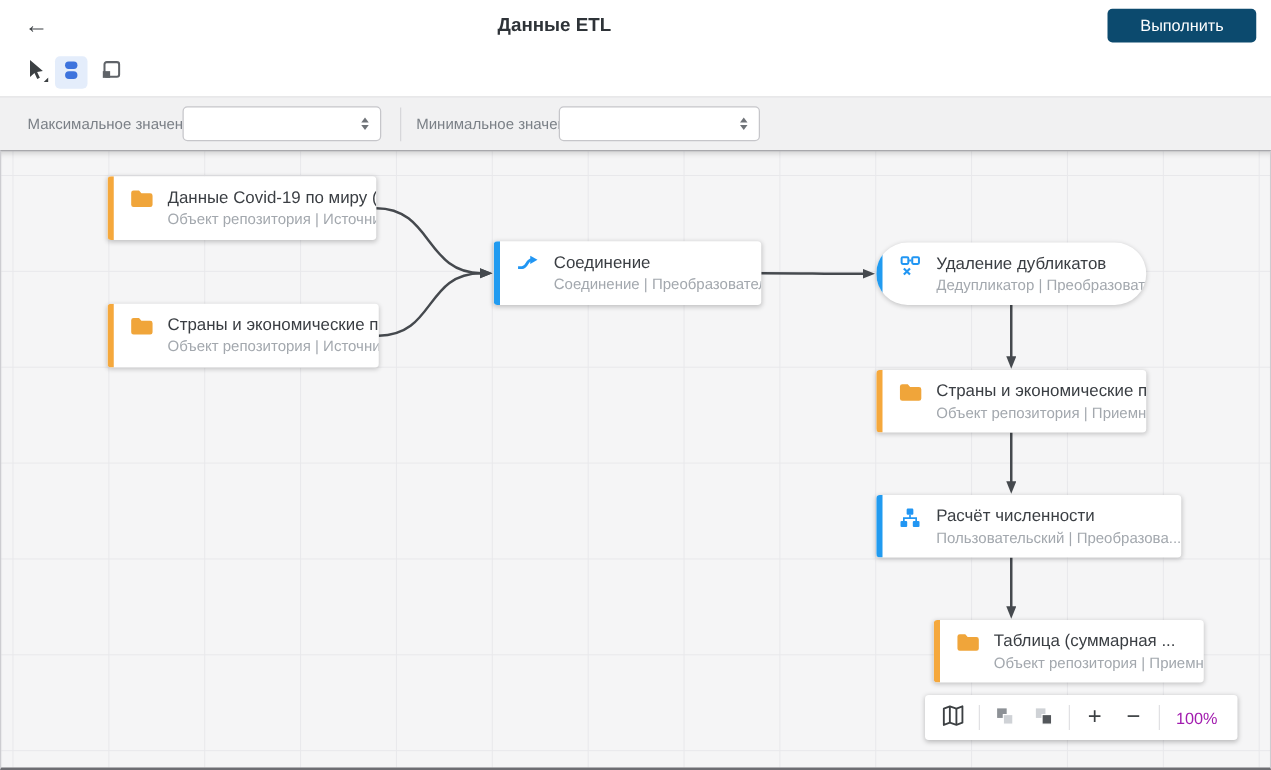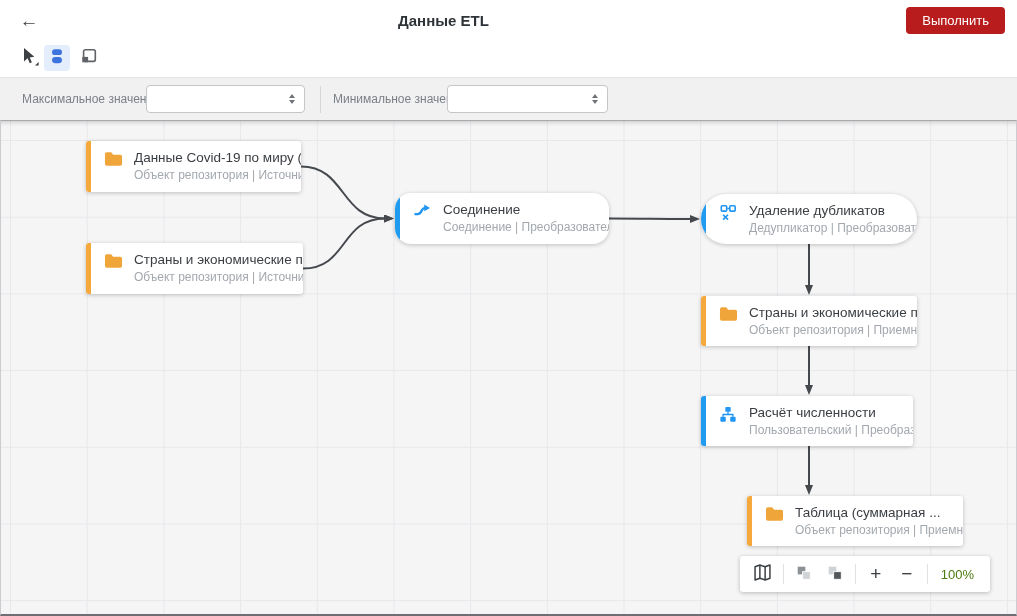--- a/index.html
+++ b/index.html
@@ -5,21 +5,21 @@
   * { margin:0; padding:0; box-sizing:border-box; }
   html,body { width:1017px; height:616px; font-family:"Liberation Sans", sans-serif; background:#fff; overflow:hidden; }
   .app { position:relative; width:1017px; height:616px; background:#fff; }
 
   
   .header { position:absolute; top:0; left:0; right:0; height:40px; background:#fff; }
   .back-btn { position:absolute; left:16px; top:8px; width:26px; height:26px; border:none; background:transparent;
               font-size:19px; color:#3f4347; cursor:pointer; line-height:26px; text-align:center; }
   .page-title { position:absolute; left:0; right:130px; top:0; height:40px; line-height:42px; text-align:center;
                 font-size:15px; font-weight:bold; color:#2e3338; }
-  .run-btn { position:absolute; right:12px; top:7px; height:27px; padding:0 16px; background:#b91c1c; color:#fff;
+  .run-btn { position:absolute; right:12px; top:7px; height:27px; padding:0 26px; background:#0c4a6e; color:#fff;
              border:none; border-radius:4px; font-size:13px; font-family:inherit; cursor:pointer; }
 
   
   .toolbar { position:absolute; top:40px; left:0; right:0; height:37px; background:#fff; }
   .tool { position:absolute; top:5px; width:26px; height:26px; display:flex; align-items:center; justify-content:center;
           border-radius:4px; cursor:pointer; }
   .tool.selected { background:#e4edfb; }
   .tool-cursor { left:16px; }
   .tool-nodes { left:44px; }
   .tool-fit { left:76px; }
@@ -63,21 +63,21 @@
   .ntitle { font-size:13.5px; color:#3a3e43; line-height:17px; white-space:nowrap; overflow:hidden; }
   .nsub { font-size:12px; color:#a3a8ae; line-height:15px; margin-top:2px; white-space:nowrap; overflow:hidden; }
 
   
   .zoombar { position:absolute; right:27px; bottom:24px; height:36px; background:#fff; border-radius:3px; z-index:3;
              box-shadow:0 1px 4px rgba(0,0,0,0.25); display:flex; align-items:center; padding:0 12px; gap:9px; }
   .zb-btn { border:none; background:transparent; cursor:pointer; display:flex; align-items:center; justify-content:center;
             width:22px; height:24px; padding:0; }
   .zb-div { width:1px; height:20px; background:#e1e1e4; }
   .zb-plus, .zb-minus { font-size:19px; color:#3c4043; font-family:inherit; line-height:20px; }
-  .zb-zoom { font-size:13px; color:#4d7c0f; padding:0 4px; min-width:36px; text-align:center; }
+  .zb-zoom { font-size:13px; color:#a21caf; padding:0 4px; min-width:36px; text-align:center; }
 </style>
 </head>
 <body>
 
 <div class="app">
 
   <div class="header">
     <button class="back-btn">
       <span>←</span>
     </button>
@@ -164,21 +164,21 @@
         <span class="nicon">
           <svg width="19" height="16" viewBox="0 0 20 16">
             <path d="M1 3 a2 2 0 0 1 2 -2 h4.6 l2 2.4 H17 a2 2 0 0 1 2 2 V13 a2 2 0 0 1 -2 2 H3 a2 2 0 0 1 -2 -2 Z" fill="#f0a53a"></path>
           </svg>
         </span>
         <div class="ntext">
           <div class="ntitle">Страны и экономические пок...</div>
           <div class="nsub">Объект репозитория | Источник</div>
         </div>
       </div>
-      <div class="node blue" style="left: 394px; top: 72px; width: 214px; height: 51px; border-radius: 16px;">
+      <div class="node blue" style="left: 394px; top: 72px; width: 214px; height: 51px;">
         <span class="accent"></span>
         <span class="nicon">
           <svg width="18" height="16" viewBox="0 0 20 18">
             <path d="M1.5 12.5 H5.5" stroke="#2196f3" stroke-width="2.6" fill="none"></path>
             <path d="M5 12.5 C10 12.5 9 5.5 13.5 5.5" stroke="#2196f3" stroke-width="2.6" fill="none"></path>
             <path d="M12.5 1.8 L19 5.5 L12.5 9.2 Z" fill="#2196f3"></path>
           </svg>
         </span>
         <div class="ntext">
           <div class="ntitle">Соединение</div>
@@ -207,21 +207,21 @@
         <span class="nicon">
           <svg width="19" height="16" viewBox="0 0 20 16">
             <path d="M1 3 a2 2 0 0 1 2 -2 h4.6 l2 2.4 H17 a2 2 0 0 1 2 2 V13 a2 2 0 0 1 -2 2 H3 a2 2 0 0 1 -2 -2 Z" fill="#f0a53a"></path>
           </svg>
         </span>
         <div class="ntext">
           <div class="ntitle">Страны и экономические пок...</div>
           <div class="nsub">Объект репозитория | Приемник</div>
         </div>
       </div>
-      <div class="node blue" style="left: 700px; top: 275px; width: 212px; height: 50px;">
+      <div class="node blue" style="left: 700px; top: 275px; width: 244px; height: 50px;">
         <span class="accent"></span>
         <span class="nicon">
           <svg width="18" height="17" viewBox="0 0 20 19">
             <g fill="#2196f3">
               <rect x="7" y="1" width="6" height="5.5" rx="1"></rect>
               <rect x="1.5" y="12" width="6" height="5.5" rx="1"></rect>
               <rect x="12.5" y="12" width="6" height="5.5" rx="1"></rect>
             </g>
             <path d="M10 6.5 V9.5 M4.5 12 V9.5 H15.5 V12" stroke="#2196f3" stroke-width="1.5" fill="none"></path>
           </svg>

